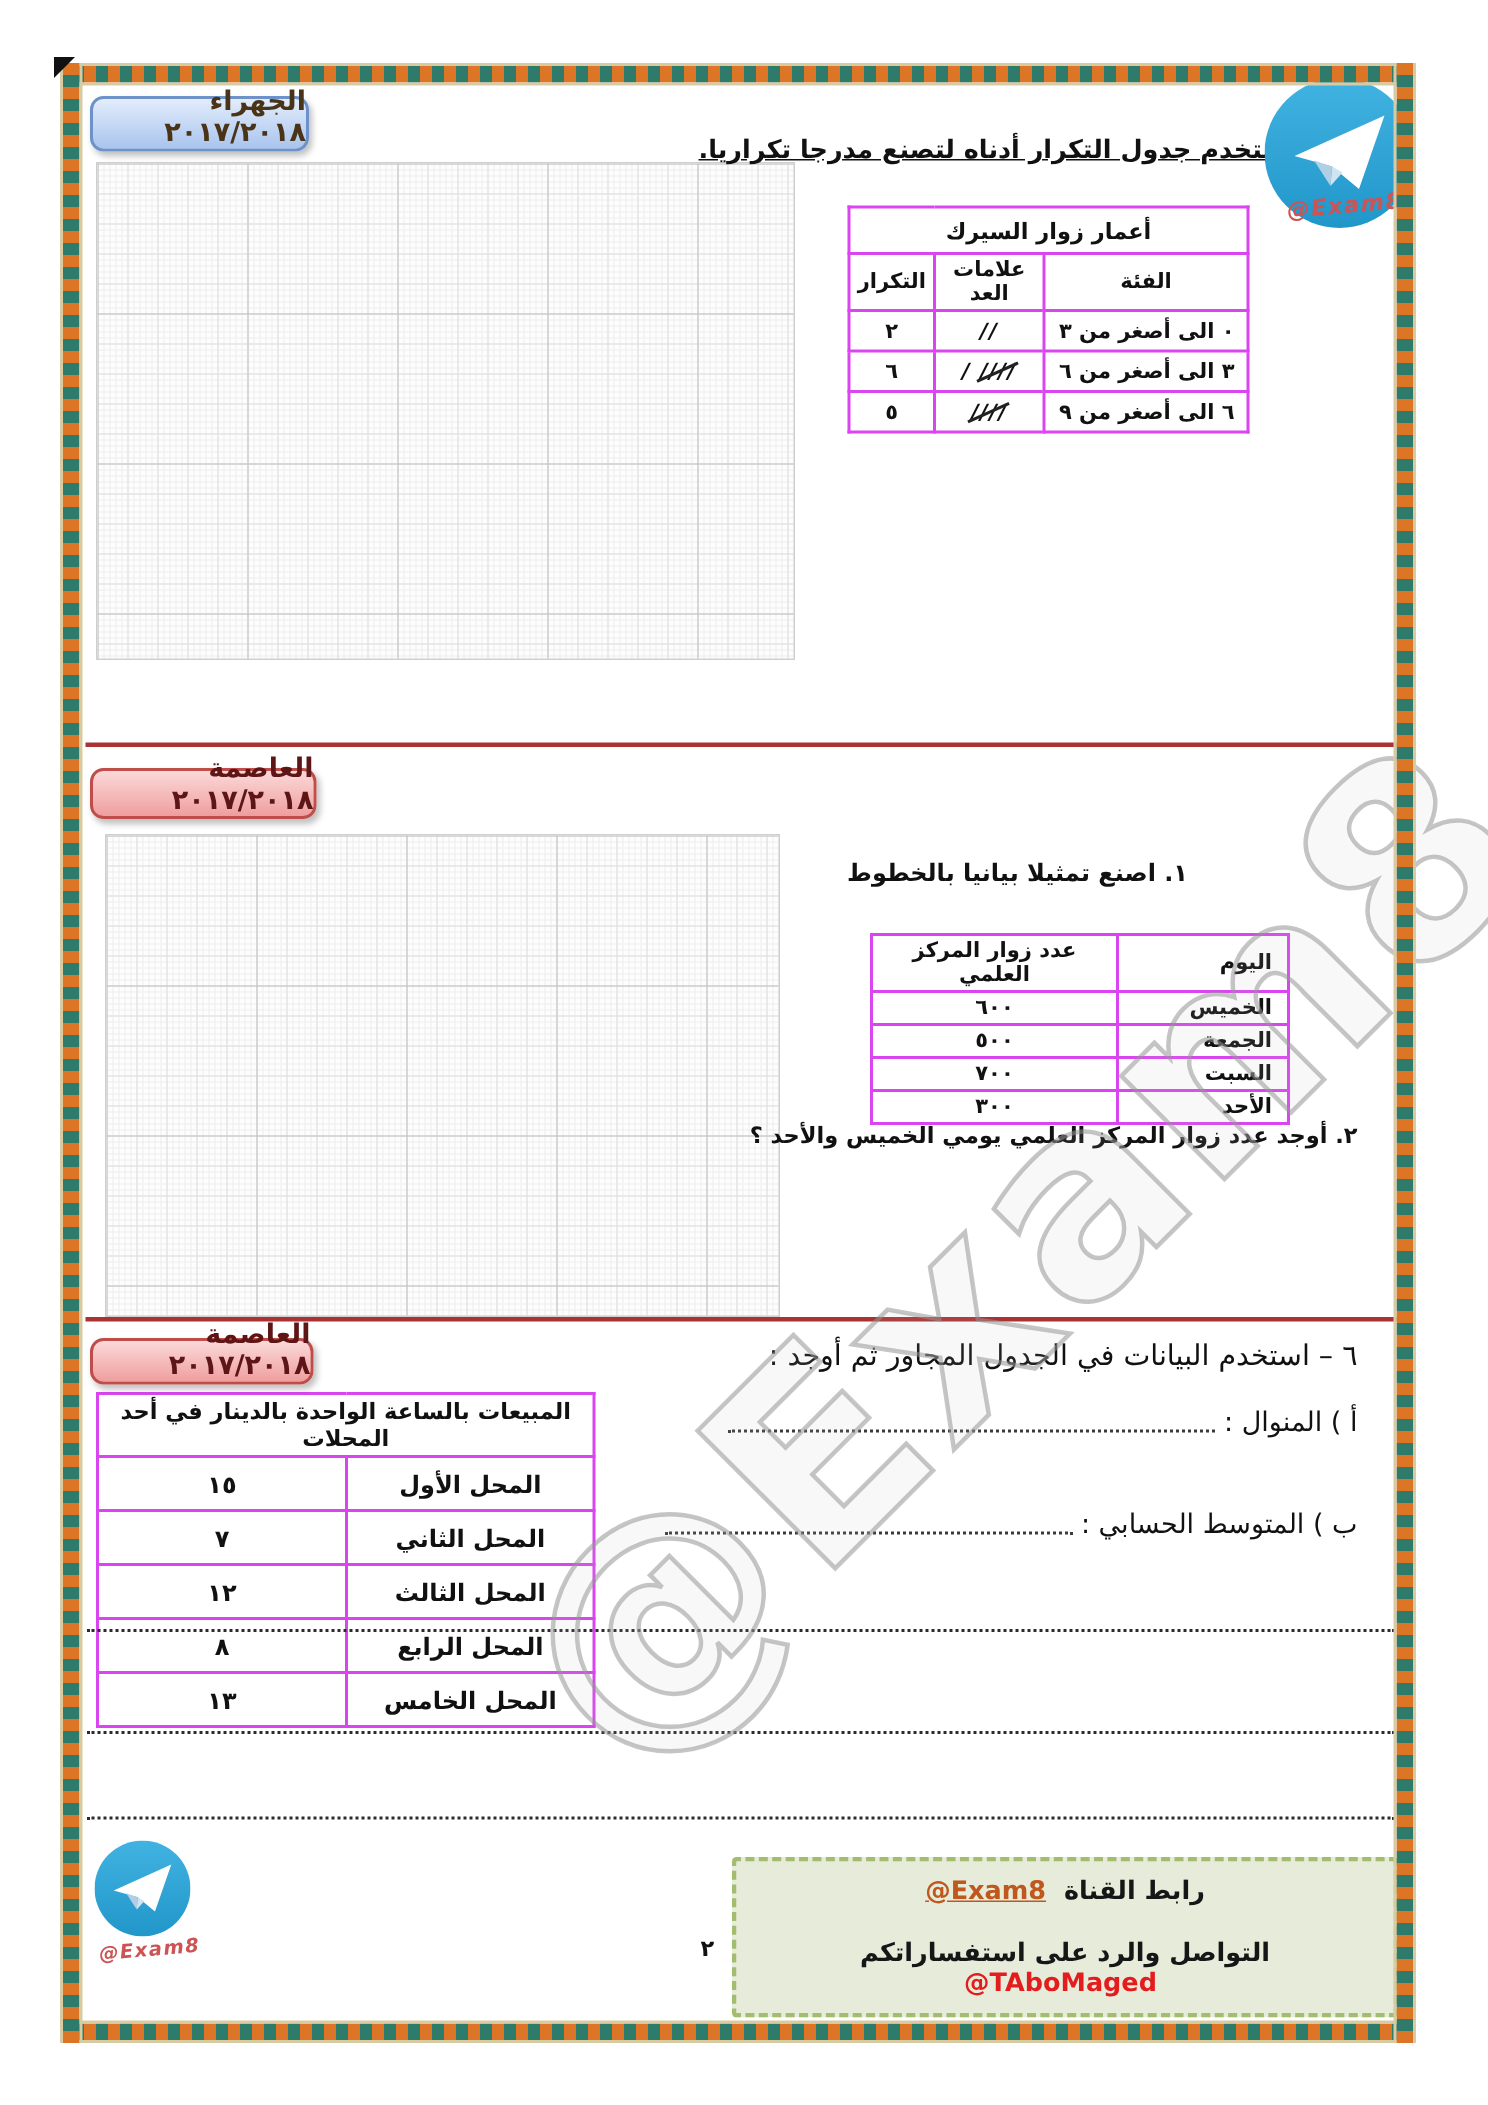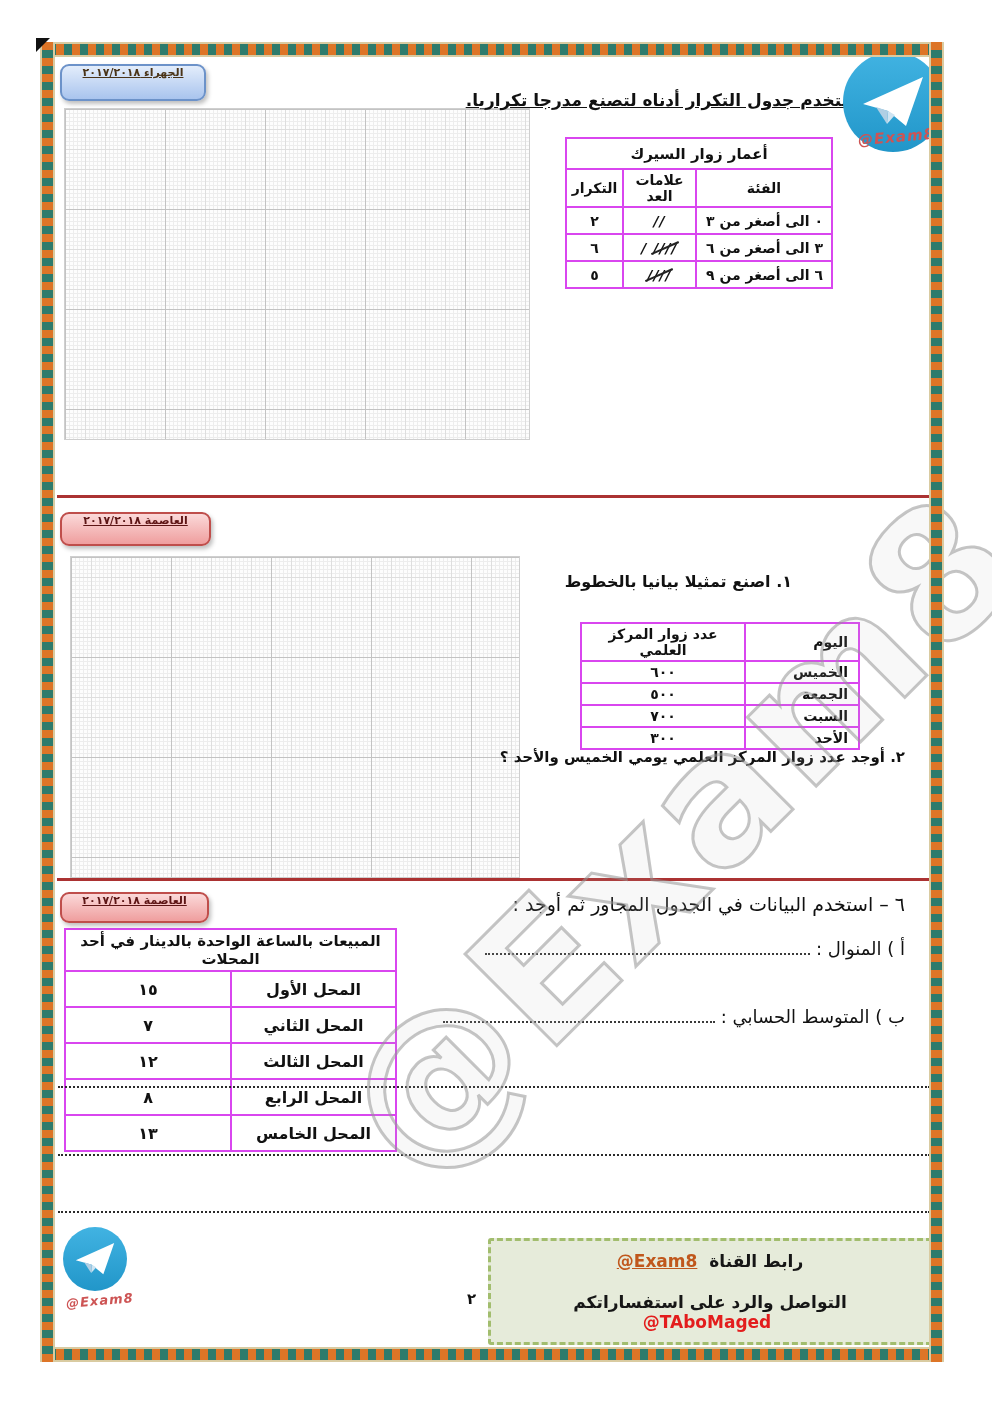--- a/index.html
+++ b/index.html
@@ -13,22 +13,22 @@
           background:repeating-linear-gradient(90deg,#dd7527 0 8px,#2e7b6c 8px 16px);
           border-top:2px solid #d9cba1; border-bottom:2px solid #d9cba1; }
   .fs.v { top:0; bottom:0; width:15px;
           background:repeating-linear-gradient(180deg,#dd7527 0 8px,#2e7b6c 8px 16px);
           border-left:2px solid #d9cba1; border-right:2px solid #d9cba1; }
   .fs.top{ top:0; } .fs.bottom{ bottom:0; } .fs.left{ left:0; } .fs.right{ right:0; }
   .corner-tri { position:absolute; left:36px; top:38px; width:0; height:0;
           border-top:14px solid #111; border-right:14px solid transparent; z-index:7; }
 
   
-  .badge { position:absolute; z-index:3; border-radius:9px; display:flex; align-items:flex-start; justify-content:center;
-           font-size:11px; font-weight:bold; direction:rtl; box-shadow:2px 3px 4px rgba(0,0,0,0.25);text-decoration:underline; }
+  .badge { position:absolute; z-index:3; border-radius:9px; display:flex; align-items:flex-end; justify-content:center;
+           font-size:18px; font-weight:bold; direction:rtl; box-shadow:2px 3px 4px rgba(0,0,0,0.25); }
   .badge.blue  { left:60px;  top:64px;  width:146px; height:37px;
                  background:linear-gradient(#e3edfb,#a9c4ee); border:2px solid #6c92c9; color:#4a3418; }
   .badge.pink1 { left:60px;  top:512px; width:151px; height:34px;
                  background:linear-gradient(#fbd9d9,#ef9e9e); border:2px solid #bf4e4b; color:#5d1515; }
   .badge.pink2 { left:60px;  top:892px; width:149px; height:31px;
                  background:linear-gradient(#fbd9d9,#ef9e9e); border:2px solid #bf4e4b; color:#5d1515; }
 
   
   .gridpaper { position:absolute; z-index:1; background-color:#fdfdfd; border:1px solid #cfcfcf;
     background-image:

